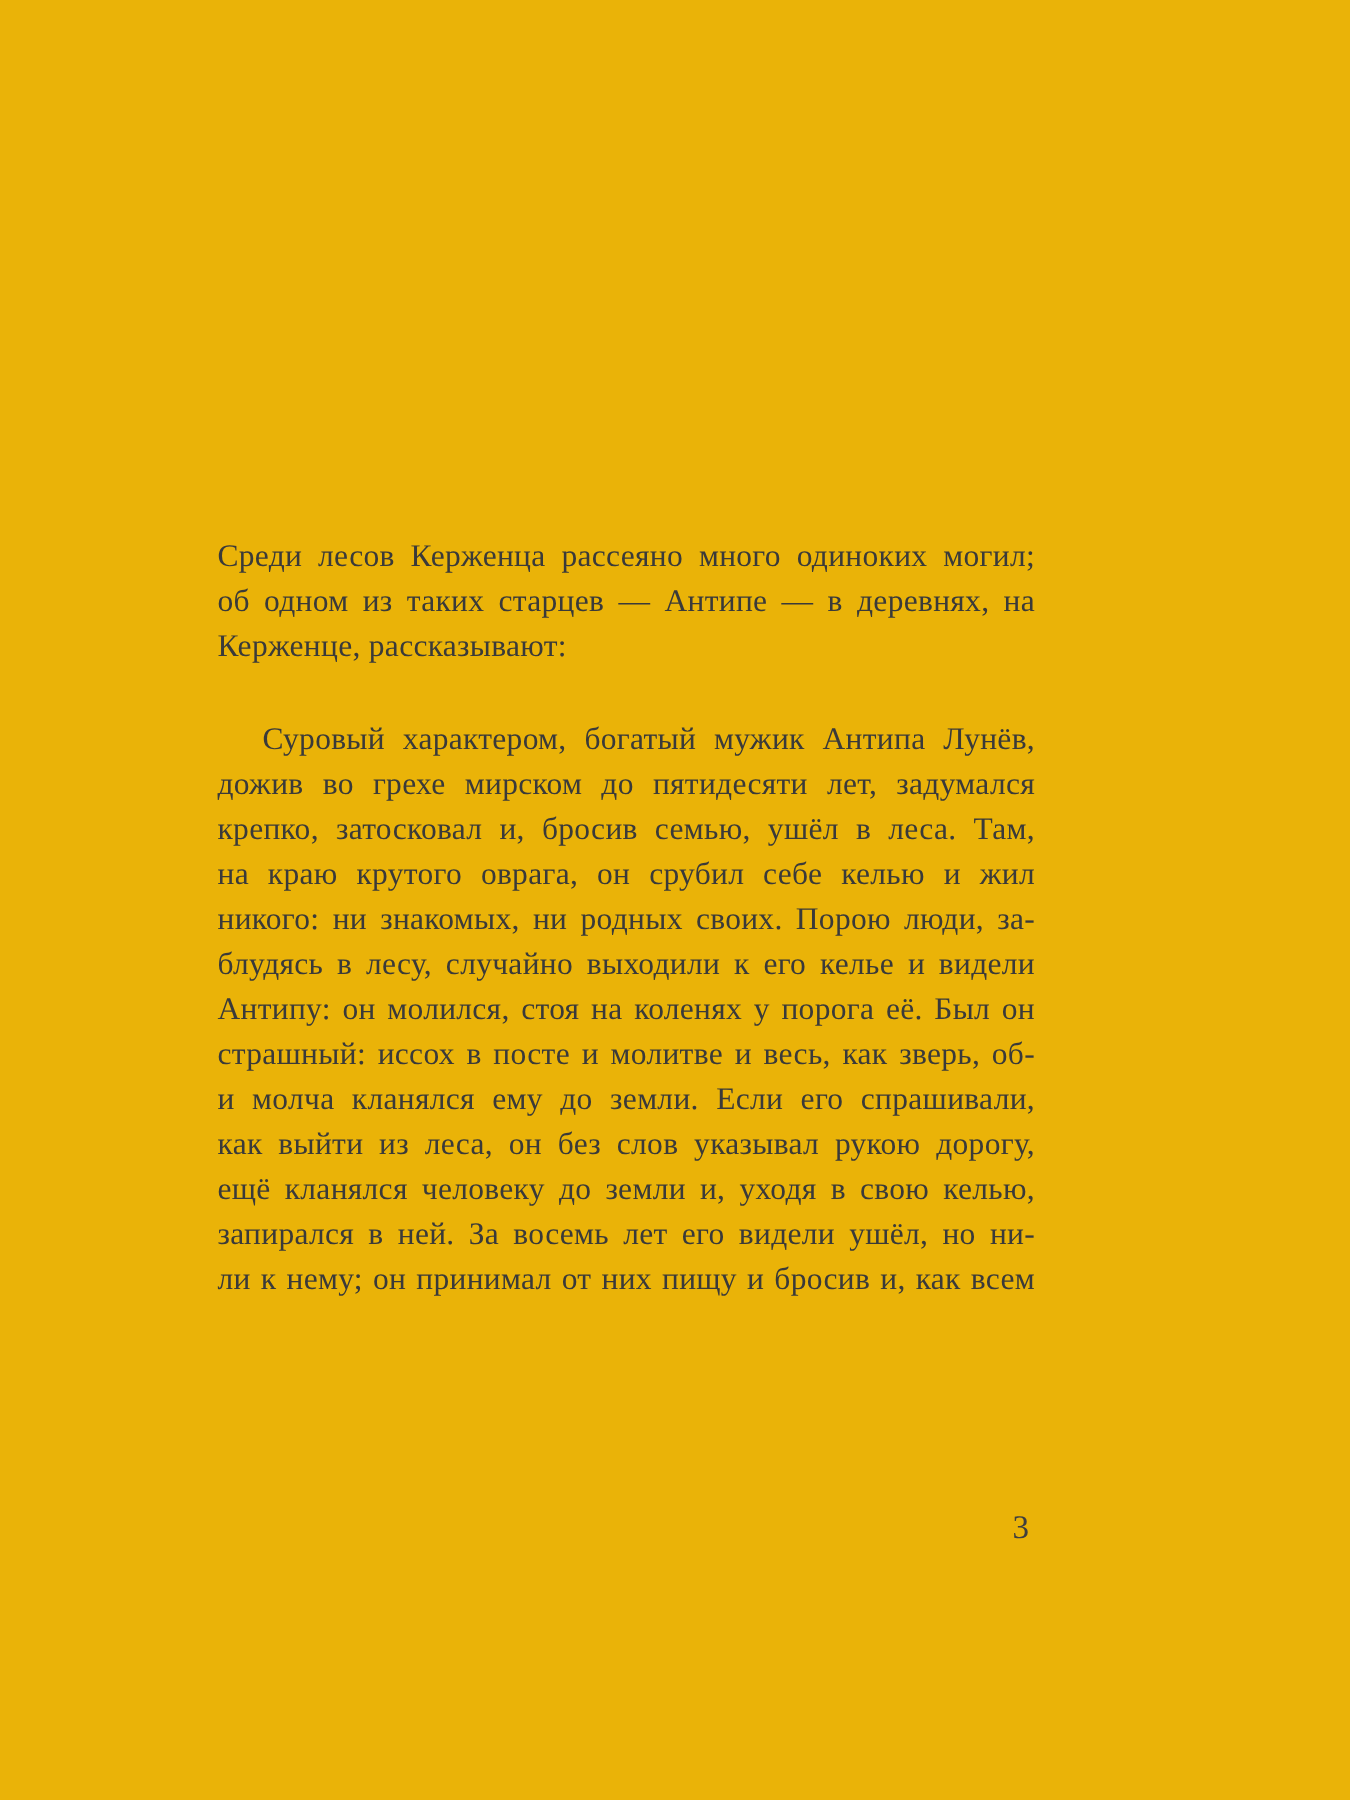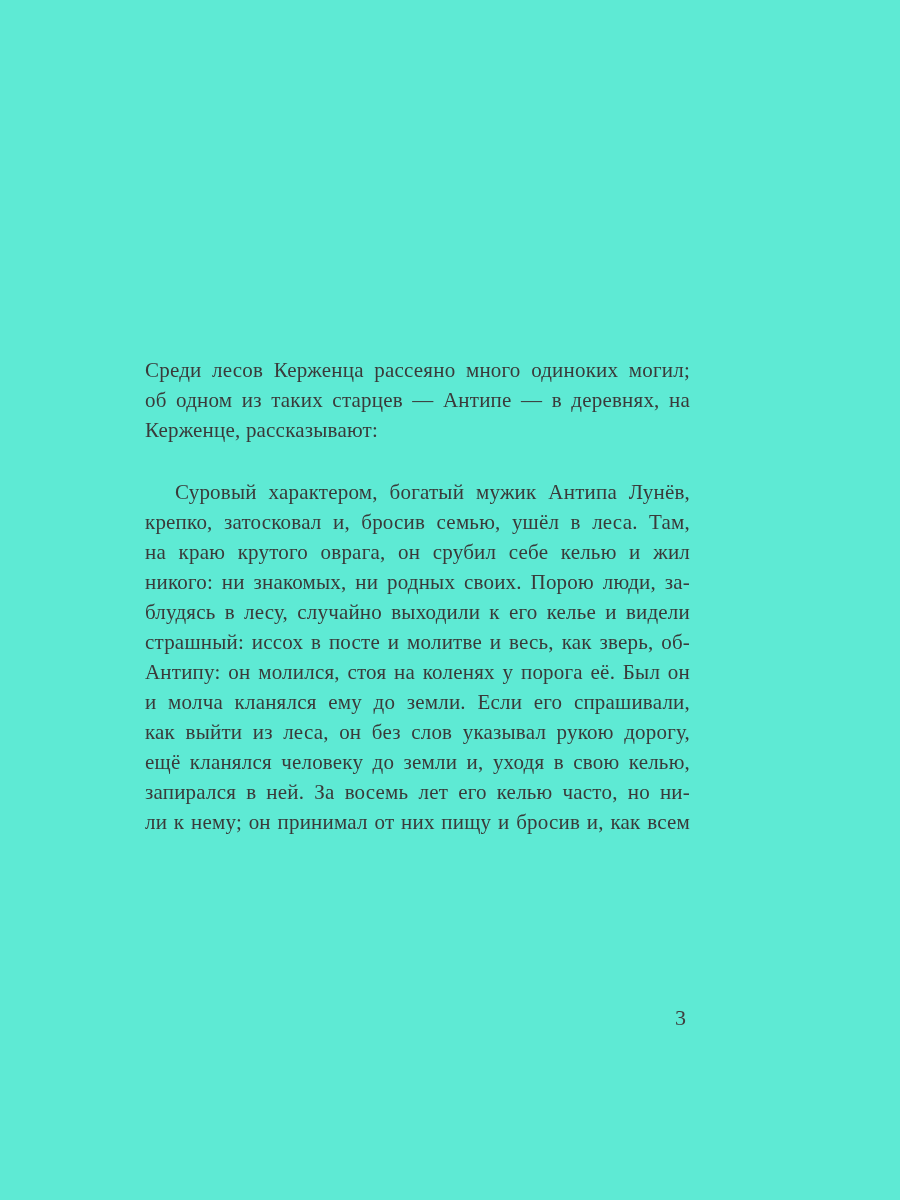--- a/index.html
+++ b/index.html
@@ -10,21 +10,21 @@
   body {
     width: 900px;
     height: 1200px;
     position: relative;
     overflow: hidden;
     font-family: "Liberation Serif", serif;
   }
   .book-page {
     position: absolute;
     inset: 0;
-    background: #5eead4;
+    background: #eab308;
   }
   .text-block {
     position: absolute;
     left: 145px;
     top: 355px;
     width: 545px;
     color: #3a3a3a;
     font-size: 21px;
     line-height: 30px;
     letter-spacing: 0.2px;
@@ -58,26 +58,27 @@
 </style>
 </head>
 <body>
 
 <div class="book-page">
   <div class="text-block">
       <div class="line">Среди лесов Керженца рассеяно много одиноких могил;</div>
       <div class="line">об одном из таких старцев — Антипе — в деревнях, на</div>
       <div class="line no-justify">Керженце, рассказывают:</div>
       <div class="line indent">Суровый характером, богатый мужик Антипа Лунёв,</div>
+      <div class="line">дожив во грехе мирском до пятидесяти лет, задумался</div>
       <div class="line">крепко, затосковал и, бросив семью, ушёл в леса. Там,</div>
       <div class="line">на краю крутого оврага, он срубил себе келью и жил</div>
       <div class="line">никого: ни знакомых, ни родных своих. Порою люди, за-</div>
       <div class="line">блудясь в лесу, случайно выходили к его келье и видели</div>
+      <div class="line">Антипу: он молился, стоя на коленях у порога её. Был он</div>
       <div class="line">страшный: иссох в посте и молитве и весь, как зверь, об-</div>
-      <div class="line">Антипу: он молился, стоя на коленях у порога её. Был он</div>
       <div class="line">и молча кланялся ему до земли. Если его спрашивали,</div>
       <div class="line">как выйти из леса, он без слов указывал рукою дорогу,</div>
       <div class="line">ещё кланялся человеку до земли и, уходя в свою келью,</div>
-      <div class="line">запирался в ней. За восемь лет его келью часто, но ни-</div>
+      <div class="line">запирался в ней. За восемь лет его видели ушёл, но ни-</div>
       <div class="line">ли к нему; он принимал от них пищу и бросив и, как всем</div>
     </div>
   <div class="page-number">3</div>
 </div>
 
 </body></html>

